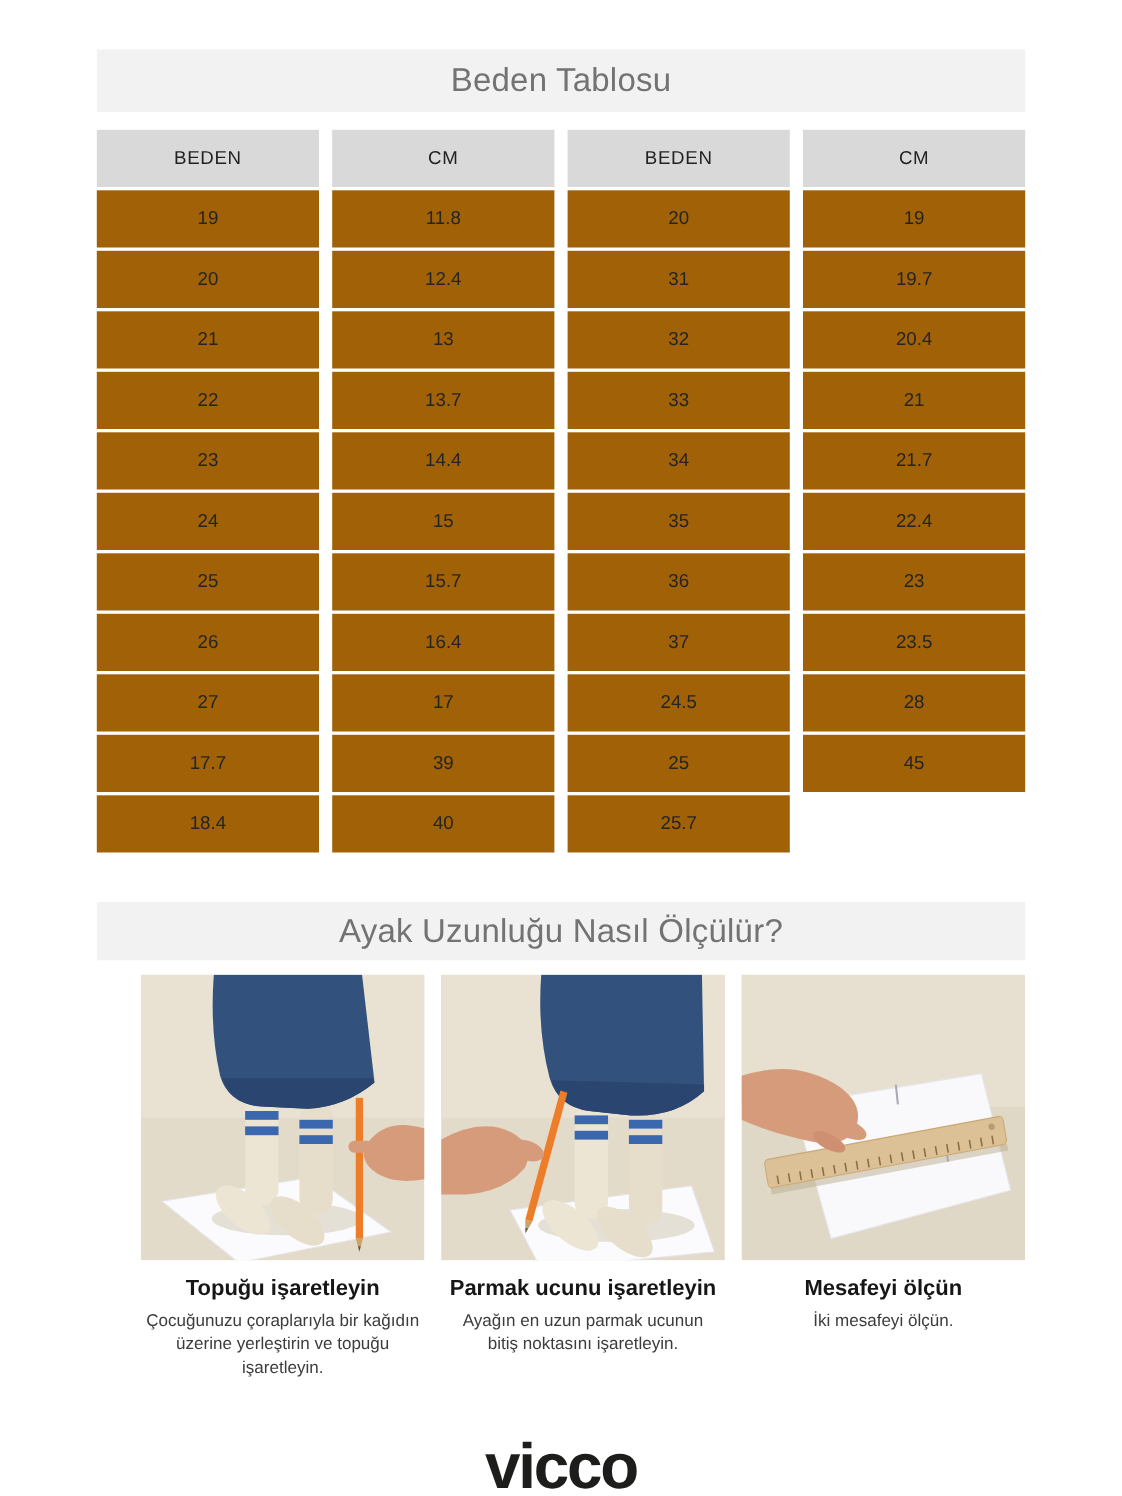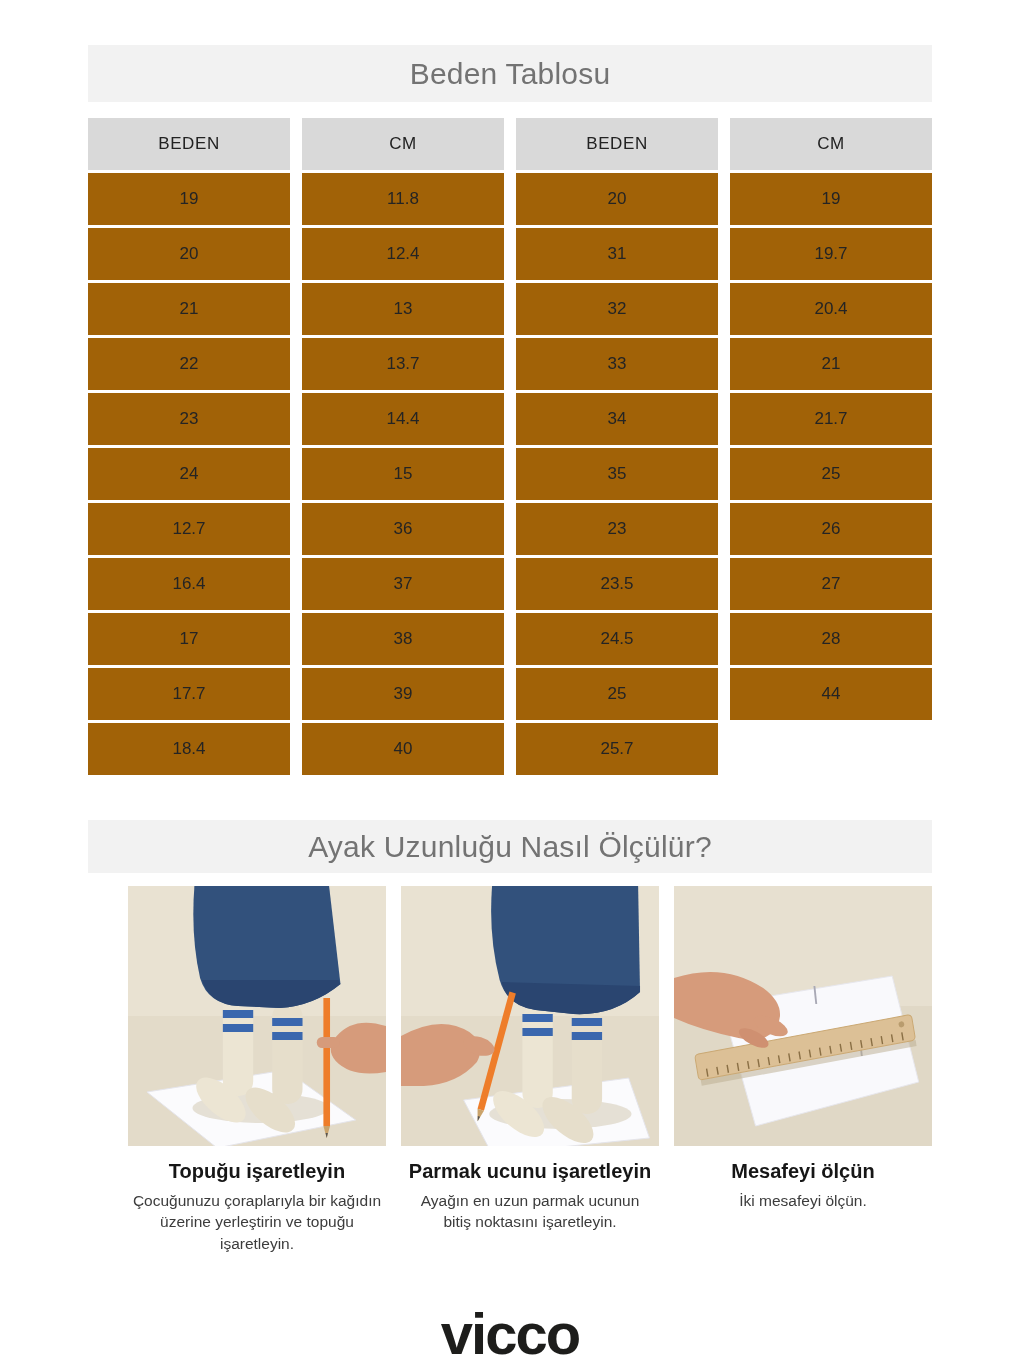--- a/index.html
+++ b/index.html
@@ -94,37 +94,37 @@
       <div class="td">13.7</div>
       <div class="td">33</div>
       <div class="td">21</div>
       <div class="td">23</div>
       <div class="td">14.4</div>
       <div class="td">34</div>
       <div class="td">21.7</div>
       <div class="td">24</div>
       <div class="td">15</div>
       <div class="td">35</div>
+      <div class="td">22.4</div>
       <div class="td">25</div>
-      <div class="td">12.7</div>
+      <div class="td">15.7</div>
       <div class="td">36</div>
       <div class="td">23</div>
       <div class="td">26</div>
       <div class="td">16.4</div>
       <div class="td">37</div>
       <div class="td">23.5</div>
       <div class="td">27</div>
       <div class="td">17</div>
-      <div class="td">38</div>
       <div class="td">24.5</div>
       <div class="td">28</div>
       <div class="td">17.7</div>
       <div class="td">39</div>
       <div class="td">25</div>
-      <div class="td">44</div>
+      <div class="td">45</div>
       <div class="td">18.4</div>
       <div class="td">40</div>
       <div class="td">25.7</div>
     </div>
 
   <div class="section-bar measure-bar">
     <h2 class="section-title">Ayak Uzunluğu Nasıl Ölçülür?</h2>
   </div>
 
   <div class="steps">

